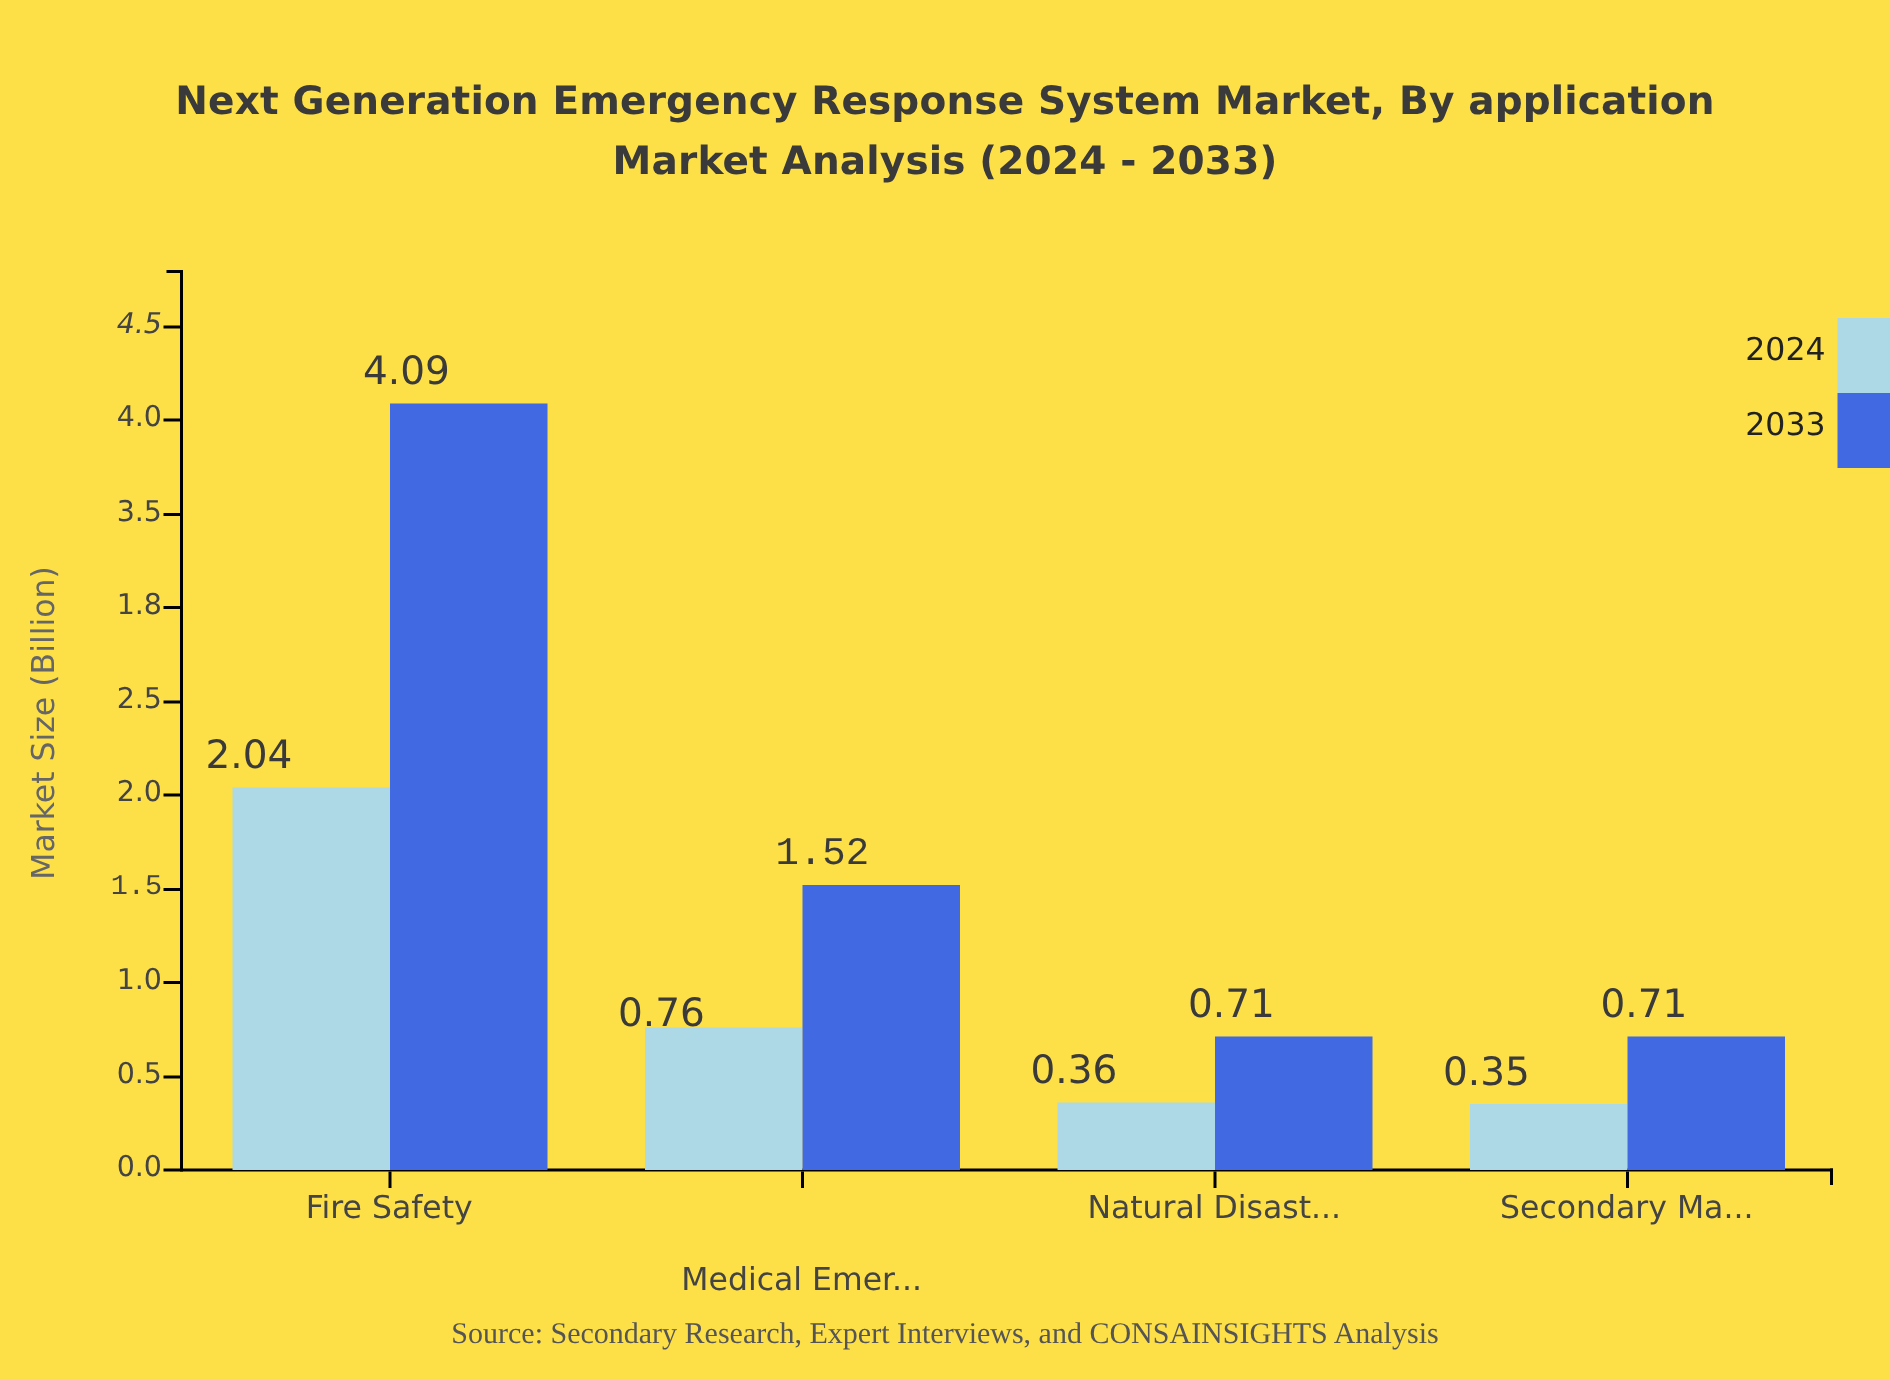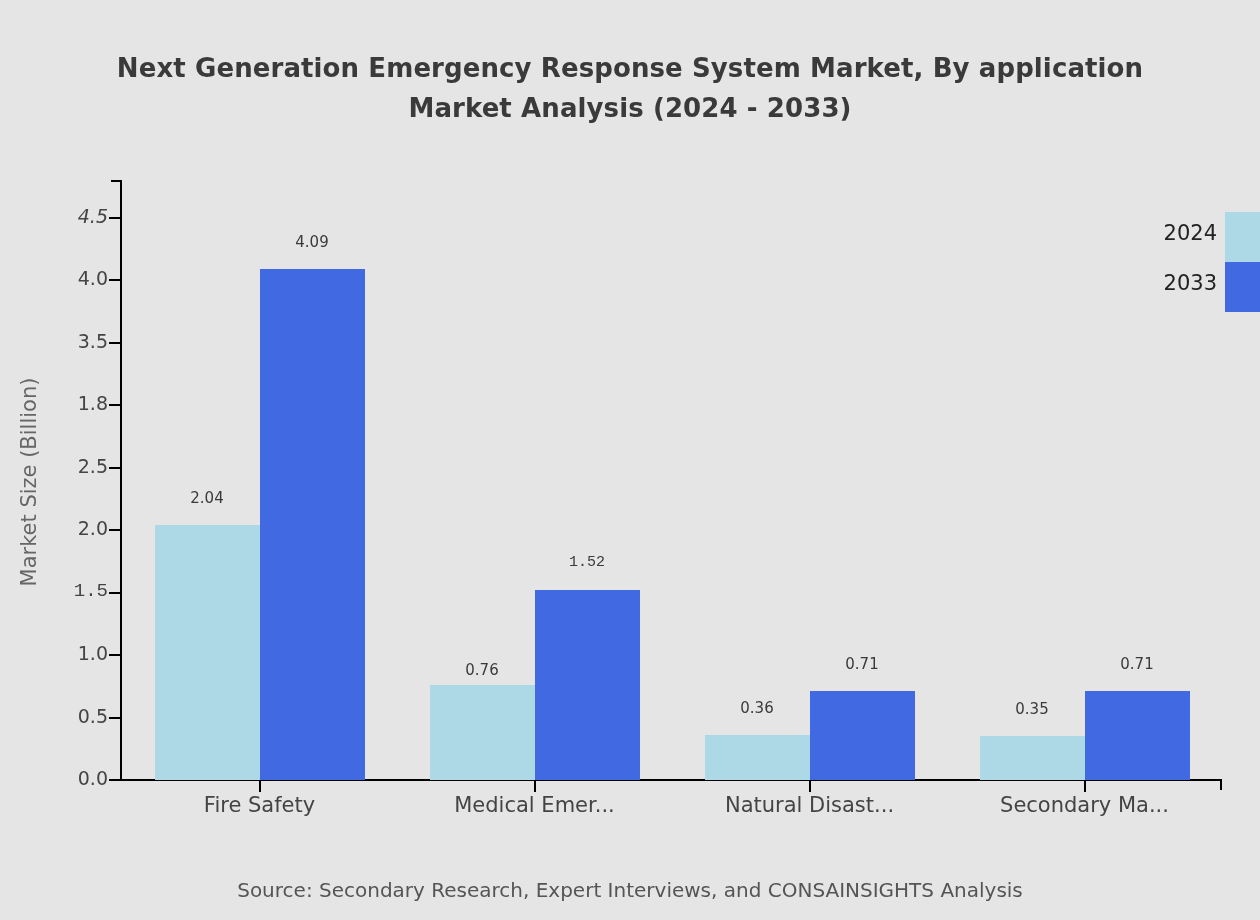--- a/index.html
+++ b/index.html
@@ -7,21 +7,21 @@
     padding: 0;
     background: #ffffff;
   }
   body {
     font-family: "DejaVu Sans", "Liberation Sans", sans-serif;
   }
   #chart-root {
     position: relative;
     width: 1260px;
     height: 920px;
-    background: #e5e5e5;
+    background: #fde047;
     overflow: hidden;
   }
 
   
   .chart-title {
     position: absolute;
     left: 0;
     top: 48px;
     width: 1260px;
     text-align: center;
@@ -126,22 +126,22 @@
   
   .bar {
     position: absolute;
     bottom: 0;
   }
   .bar-2024 { background: #ADD8E6; }
   .bar-2033 { background: #4169E1; }
   .bar-value-label {
     position: absolute;
     width: 140px;
-    text-align: center;
-    font-size: 15px;
+    text-align: left;
+    font-size: 26px;
     color: #3a3a3a;
   }
 
   
   .legend {
     position: absolute;
     left: 1135px;
     top: 212px;
     width: 200px;
   }
@@ -170,20 +170,21 @@
 
   
   .chart-source {
     position: absolute;
     left: 0;
     top: 878px;
     width: 1260px;
     text-align: center;
     font-size: 20px;
     color: #555555;
+    font-family: Liberation Serif, serif;
   }
 </style>
 </head>
 <body>
 
 <div id="chart-root">
 
   <div class="chart-title">
     <span class="tline">Next Generation Emergency Response System Market, By application</span>
     <span class="tline">Market Analysis (2024 - 2033)</span>
@@ -237,21 +238,21 @@
         <div class="bar-value-label" style="left: 840px; top: 520.25px;">0.35</div>
         <div class="bar bar-2033" style="left: 962.5px; width: 105px; height: 88.75px; background: rgb(65, 105, 225);"></div>
         <div class="bar-value-label" style="left: 945px; top: 475.25px;">0.71</div>
       </div>
   </div>
 
   <div id="x-axis-ticks">
       <div class="x-tick" style="left: 258.5px;"></div>
       <div class="x-tick-label" style="left: 139.5px;">Fire Safety</div>
       <div class="x-tick" style="left: 533.5px;"></div>
-      <div class="x-tick-label" style="left: 414.5px;">Medical Emer...</div>
+      <div class="x-tick-label" style="left: 414.5px; margin-top: 48px;">Medical Emer...</div>
       <div class="x-tick" style="left: 808.5px;"></div>
       <div class="x-tick-label" style="left: 689.5px;">Natural Disast...</div>
       <div class="x-tick" style="left: 1083.5px;"></div>
       <div class="x-tick-label" style="left: 964.5px;">Secondary Ma...</div>
     </div>
 
   <div class="legend">
     <div class="legend-row">
       <span class="legend-label">2024</span>
       <span class="legend-swatch swatch-2024"></span>

